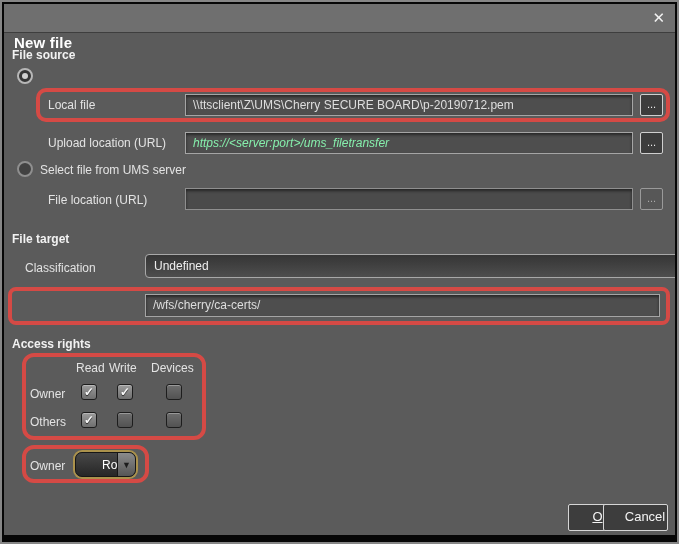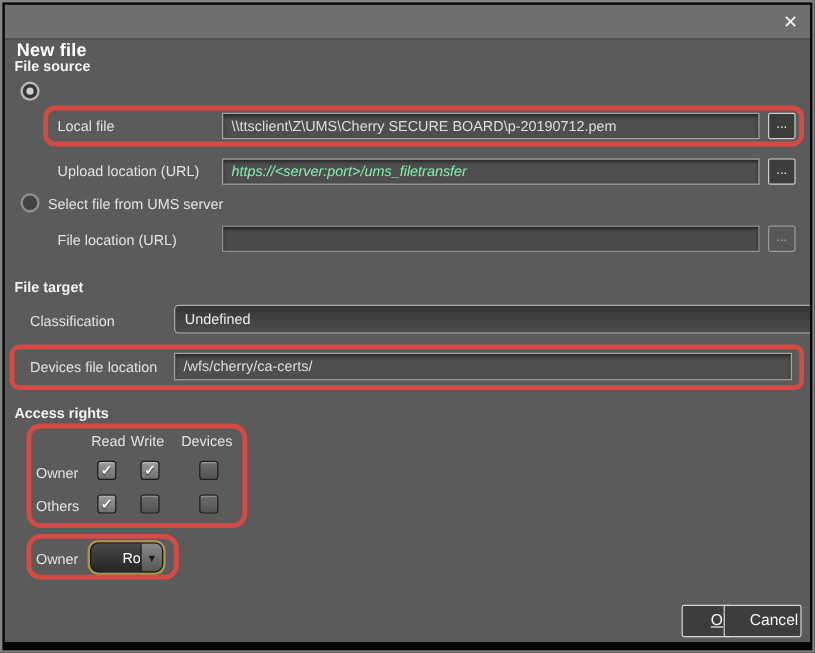--- a/index.html
+++ b/index.html
@@ -143,21 +143,20 @@
 
     <div class="abs sec" id="sec-target">File target</div>
 
     <div class="abs lbl" id="lbl-class">Classification</div>
     <div class="abs combo" id="combo-class">
       <span class="txt">Undefined</span>
       <span class="arr">▼</span>
     </div>
 
     <div class="abs hl" id="hl2"></div>
-    <div class="abs lbl" id="lbl-dev">Devices file location</div>
     <div class="abs field" id="f-dev">/wfs/cherry/ca-certs/</div>
 
     <div class="abs sec" id="sec-access">Access rights</div>
     <div class="abs hl" id="hl3"></div>
 
     <div class="abs lbl" id="h-read">Read</div>
     <div class="abs lbl" id="h-write">Write</div>
     <div class="abs lbl" id="h-exec">Devices</div>
 
     <div class="abs lbl" id="lbl-owner">Owner</div>

